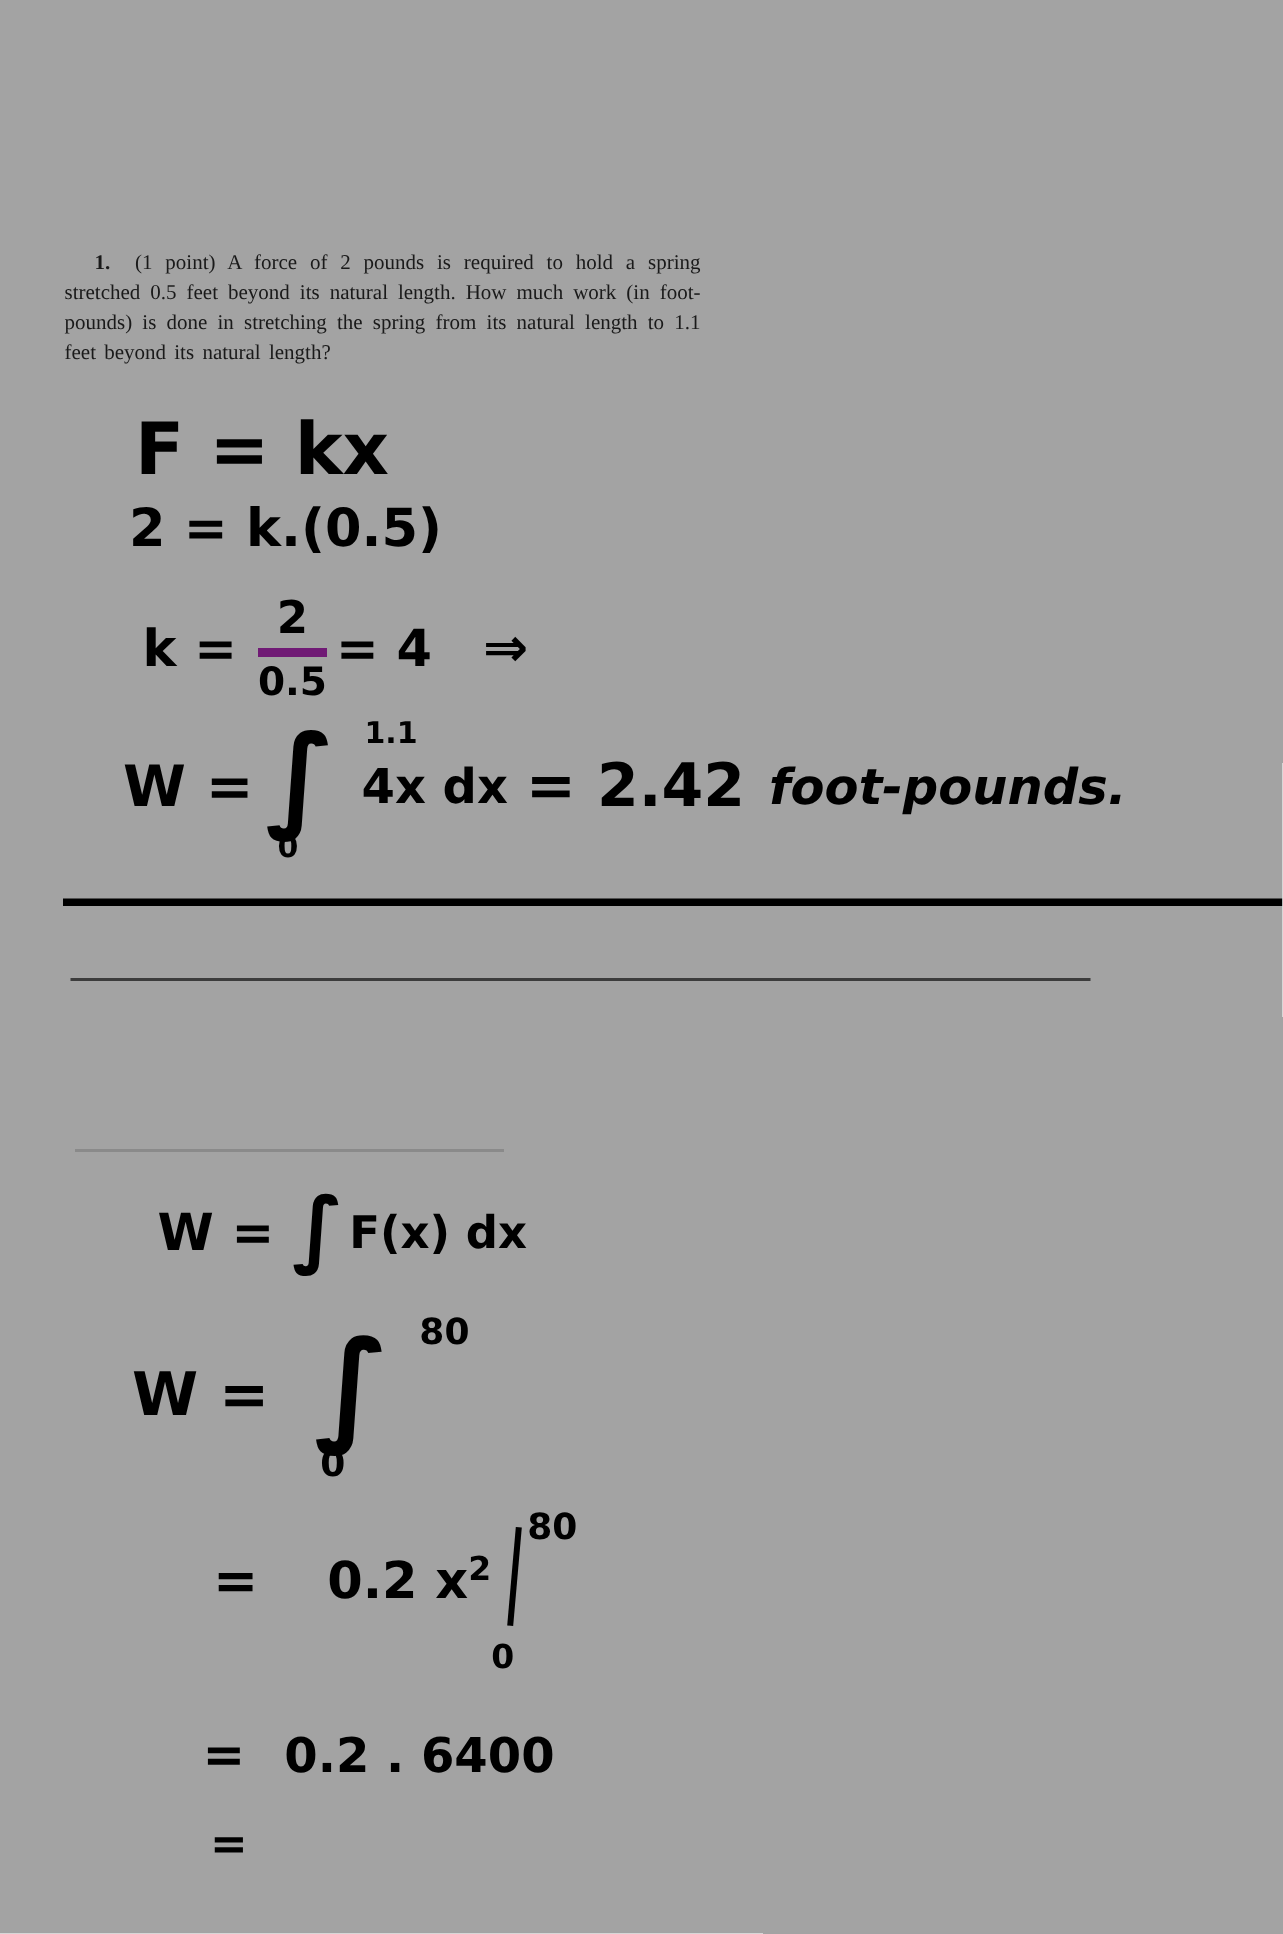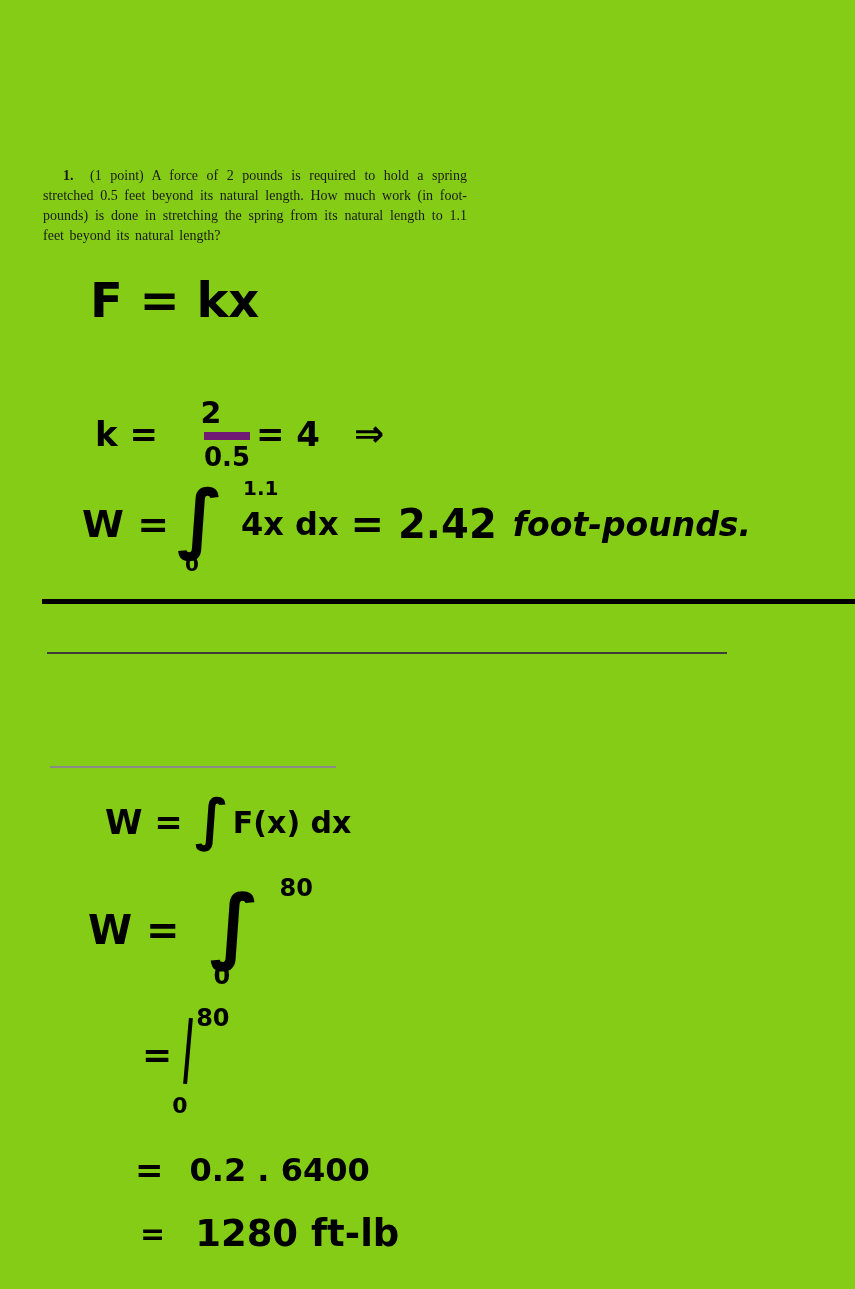--- a/index.html
+++ b/index.html
@@ -4,21 +4,21 @@
 <style>
   html, body {
     margin: 0;
     padding: 0;
     background: #ffffff;
   }
   #page {
     position: relative;
     width: 855px;
     height: 1289px;
-    background: #84cc16;
+    background: #a3a3a3;
     overflow: hidden;
     font-family: "Liberation Serif", serif;
     color: #000000;
   }
 
   
   .statement {
     position: absolute;
     text-align: justify;
     color: #1a1a1a;
@@ -77,24 +77,23 @@
     text-align: center;
     margin: 0 6px 0 14px;
   }
   .frac .num {
     display: block;
     font-size: 30px;
     padding: 0 10px 2px 10px;
   }
   .frac .den {
     display: block;
-    border-top: 8px solid #701a75;
+    border-top: 6px solid #701a75;
     font-size: 26px;
     padding-top: 2px;
-    margin-left: 32px;
   }
 
   
   .int {
     position: relative;
     display: inline-block;
     flex: none;
   }
   .int .int-sign {
     position: absolute;
@@ -163,20 +162,21 @@
 
 <div id="page">
 
   <div class="statement p1">
     <span class="pnum">1.</span>
     <span>(1 point) A force of 2 pounds is required to hold a spring stretched 0.5 feet beyond its natural length.  How much work (in foot-pounds) is done in stretching the spring from its natural length to 1.1 feet beyond its natural length?</span>
   </div>
 
   <div class="hw" style="left:90px; top:272px; font-size:48px;">F = kx</div>
 
+  <div class="hw" style="left:86px; top:333px; font-size:35px;">2 = k.(0.5)</div>
 
   <div class="hw row" style="left:95px; top:395px;">
     <span style="font-size:34px;">k =</span>
     <span class="frac">
       <span class="num">2</span>
       <span class="den">0.5</span>
     </span>
     <span style="font-size:34px;">= 4</span>
     <span style="font-size:36px; margin-left:34px;">⇒</span>
   </div>
@@ -211,30 +211,30 @@
     <span style="font-size:40px;">W =</span>
     <span class="int int3">
       <span class="int-sign">∫</span>
       <span class="int-up">80</span>
       <span class="int-low">0</span>
     </span>
   </div>
 
   <div class="hw row" style="left:142px; top:1016px;">
     <span style="font-size:36px;">=</span>
+    <span style="font-size:34px; margin-left:46px;"><span>0.2 x</span><sup class="exp">2</sup></span>
     <span class="evalbar">
       <span class="bar"></span>
       <span class="up">80</span>
       <span class="low">0</span>
     </span>
   </div>
 
   <div class="hw row" style="left:135px; top:1150px;">
     <span style="font-size:34px;">=</span>
     <span style="font-size:32px; margin-left:26px;">0.2 . 6400</span>
   </div>
 
   <div class="hw row" style="left:140px; top:1212px;">
     <span style="font-size:30px;">=</span>
-    <span style="font-size:37px; margin-left:30px;">1280 ft-lb</span>
   </div>
 
 </div>
 
 </body></html>

